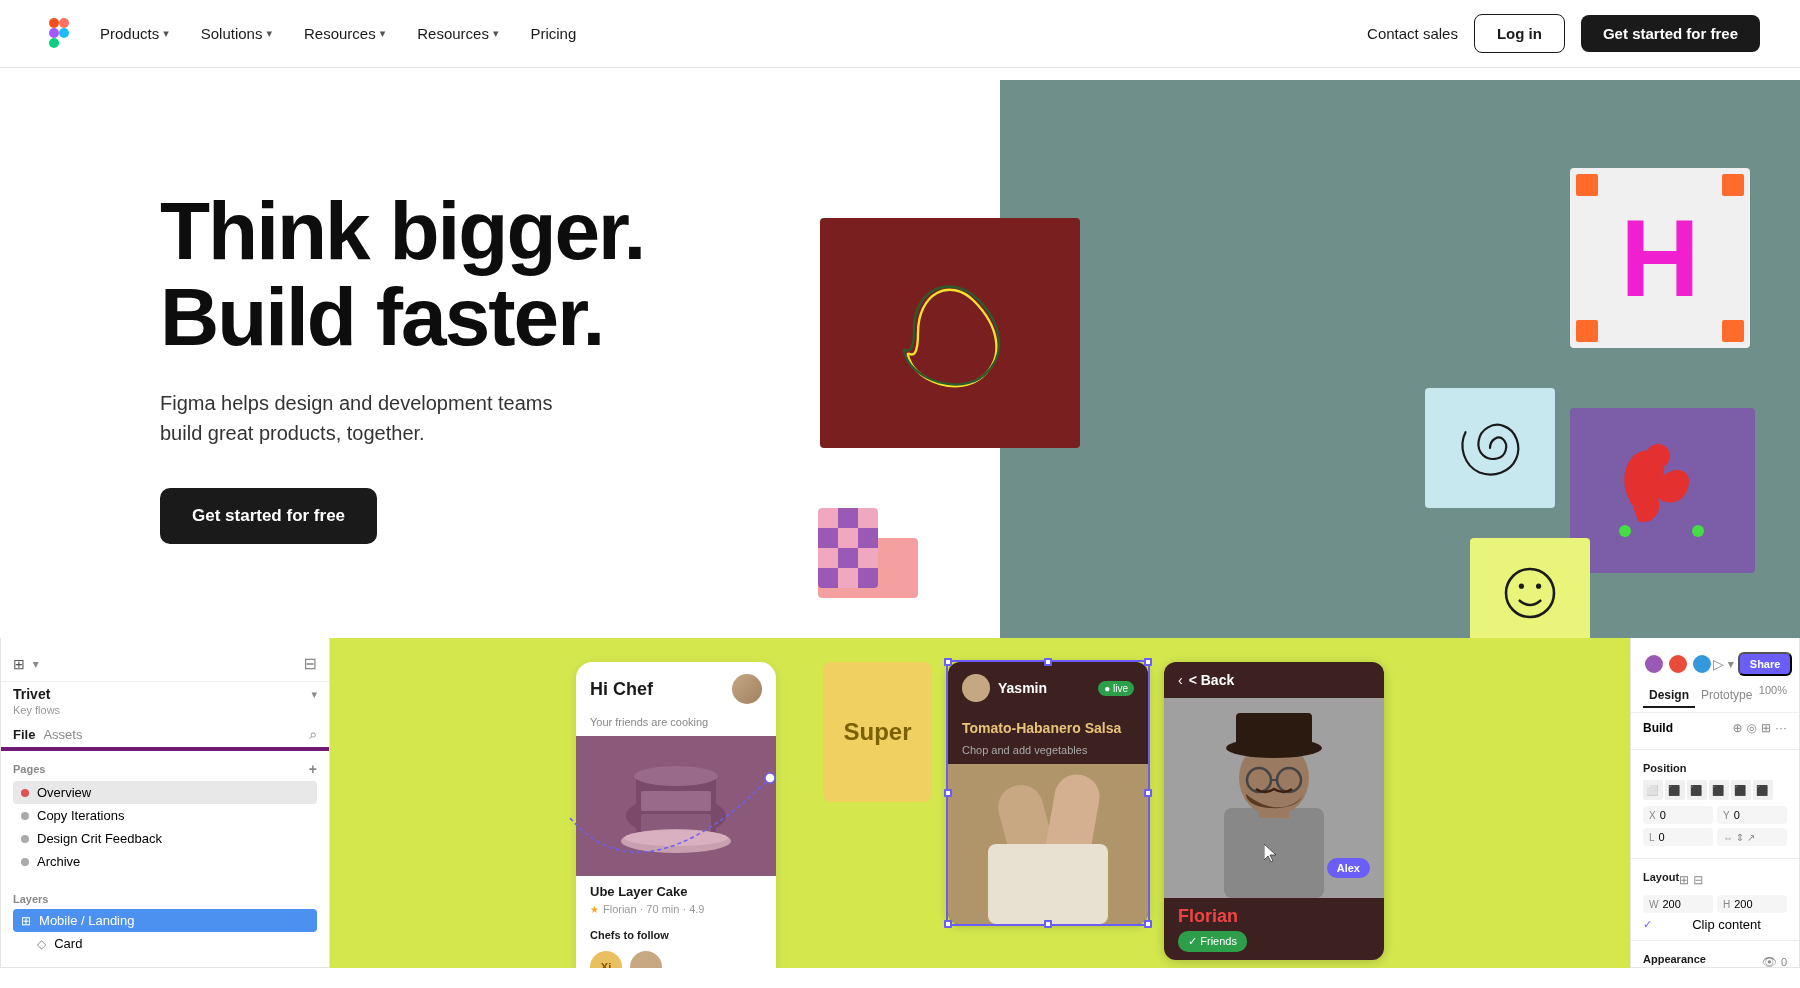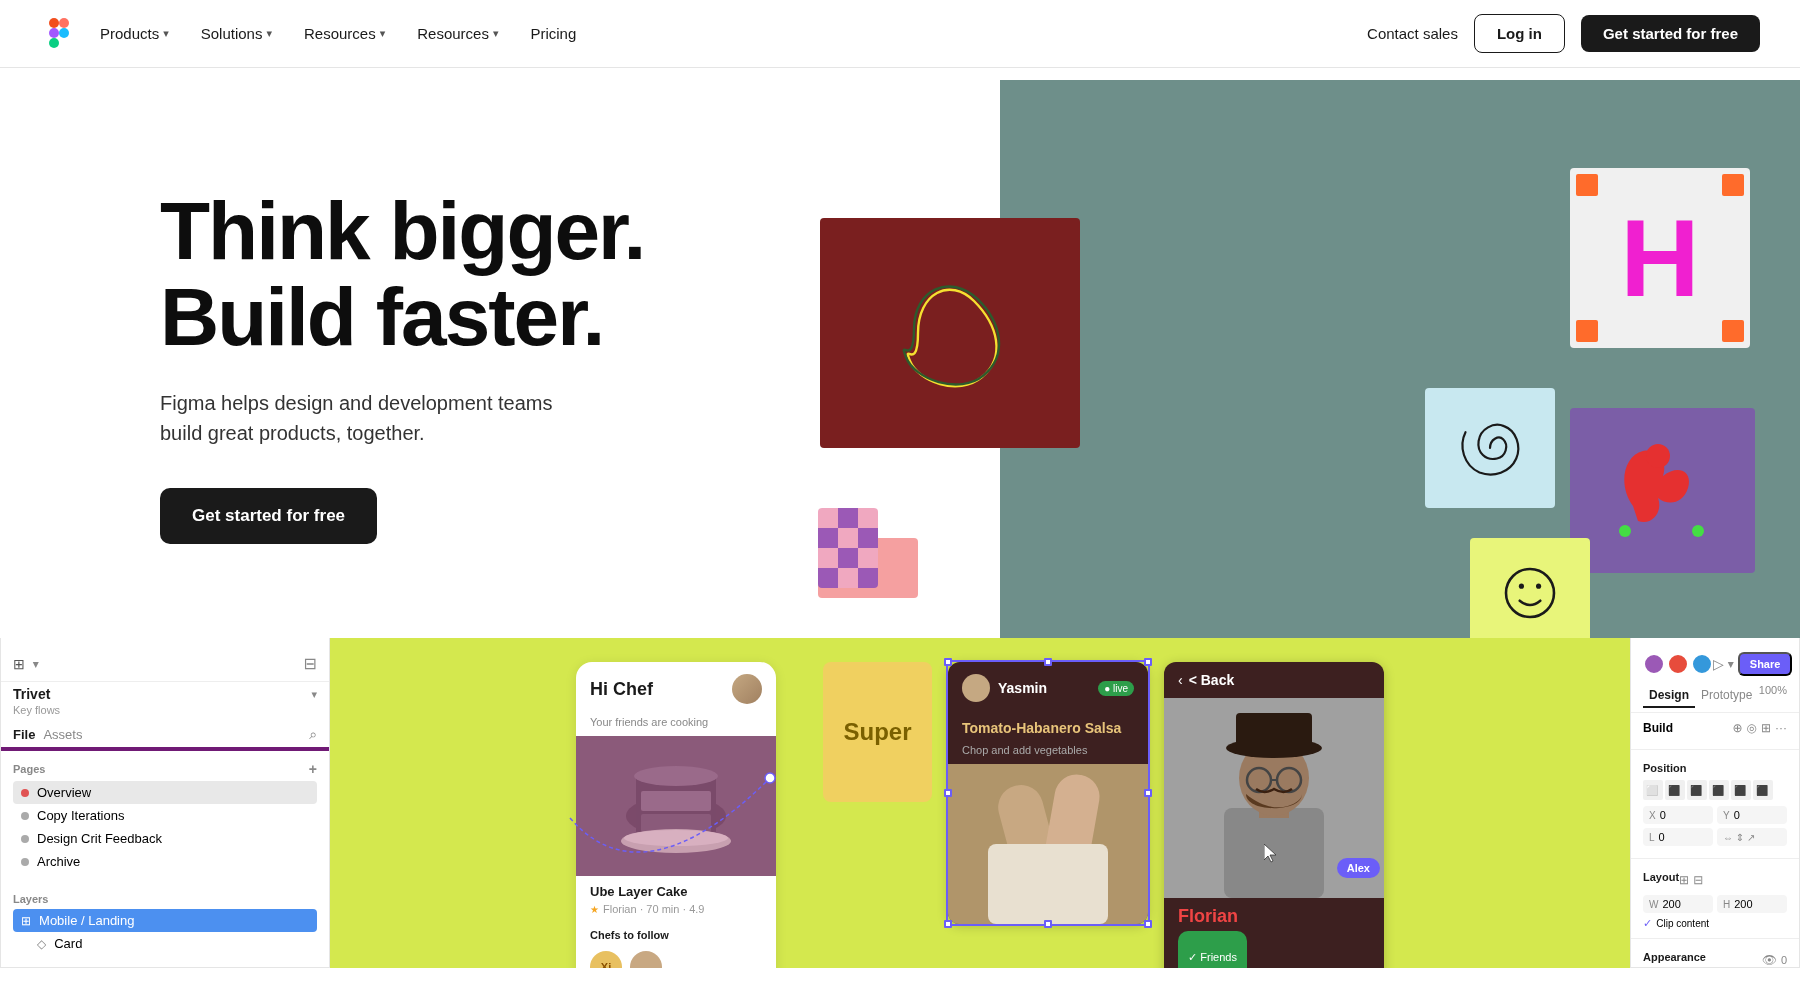--- a/index.html
+++ b/index.html
@@ -170,29 +170,29 @@
     .app-card-back {
       background: #3d2020; border-radius: 12px; overflow: hidden;
       width: 220px; flex-shrink: 0; box-shadow: 0 2px 12px rgba(0,0,0,0.2);
       position: relative;
     }
     .back-header { padding: 10px 14px; display: flex; align-items: center; gap: 6px; }
     .back-chevron { color: #fff; font-size: 14px; }
     .back-label { color: #fff; font-size: 14px; font-weight: 600; }
     .profile-img { width: 100%; height: 200px; background: linear-gradient(160deg, #a0a0a0 0%, #808080 100%); position: relative; }
     .alex-badge {
-      position: absolute; bottom: 20px; right: 4px;
+      position: absolute; bottom: 20px; right: 14px;
       background: #6b5ef8; color: #fff; font-size: 11px; font-weight: 600;
       padding: 4px 10px; border-radius: 12px;
     }
     .florian-name { color: #ef4444; font-size: 18px; font-weight: 700; padding: 8px 14px 4px; }
     .friends-badge-row { padding: 0 14px 8px; }
     .friends-badge {
       display: inline-flex; align-items: center; gap: 4px;
-      background: #2d9e4a; color: #fff; font-size: 11px; padding: 20px 10px; border-radius: 10px;
+      background: #2d9e4a; color: #fff; font-size: 11px; padding: 4px 10px; border-radius: 10px;
     }
 
     .panel-right {
       width: 170px; background: #fff; border: 1px solid #e5e5e5; border-top: none;
       flex-shrink: 0; padding: 8px 0; font-size: 12px;
     }
     .panel-right-header {
       display: flex; align-items: center; justify-content: space-between;
       padding: 6px 12px 4px;
     }
@@ -639,21 +639,21 @@
           <span style="font-size:10px; color:#888;">W</span>
           <span style="font-size:11px;">200</span>
         </div>
         <div style="display:flex; align-items:center; gap:4px; background:#f5f5f5; border-radius:4px; padding:3px 6px;">
           <span style="font-size:10px; color:#888;">H</span>
           <span style="font-size:11px;">200</span>
         </div>
       </div>
       <div style="display:flex; align-items:center; gap:4px; margin-top:4px;">
         <span style="font-size:11px; color:#6b5ef8;">✓</span>
-        <span style="font-size:10px;">Clip content</span>
+        <span style="font-size:13px;margin-left:36px;">Clip content</span>
       </div>
     </div>
     <hr class="pr-section-divider">
     <div class="pr-section">
       <div style="display:flex; align-items:center; justify-content:space-between;">
         <span class="pr-section-title">Appearance</span>
         <div style="display:flex; align-items:center; gap:4px;">
           <span style="font-size:12px; color:#888;">👁</span>
           <span style="font-size:11px; color:#888;">0</span>
         </div>

